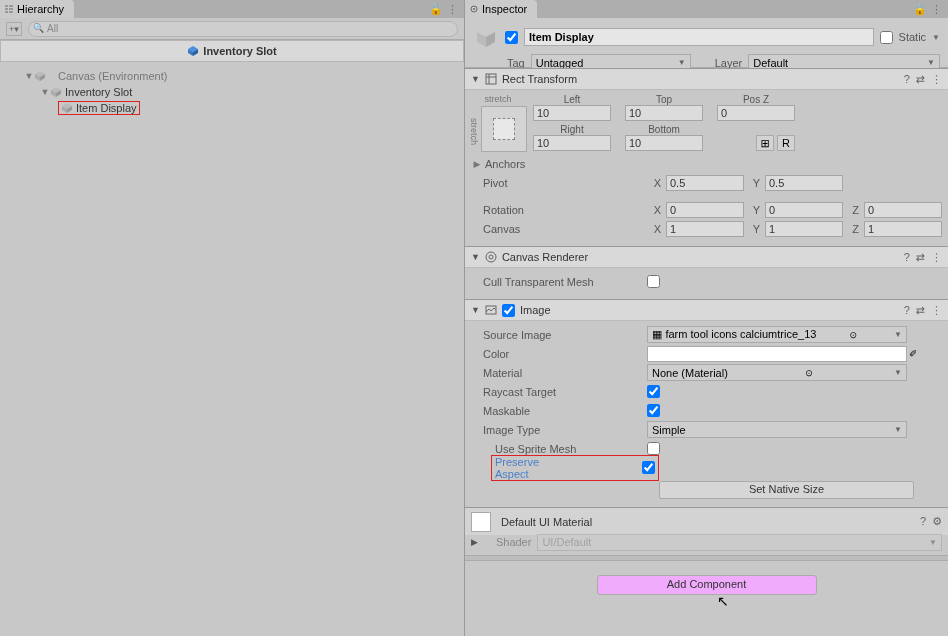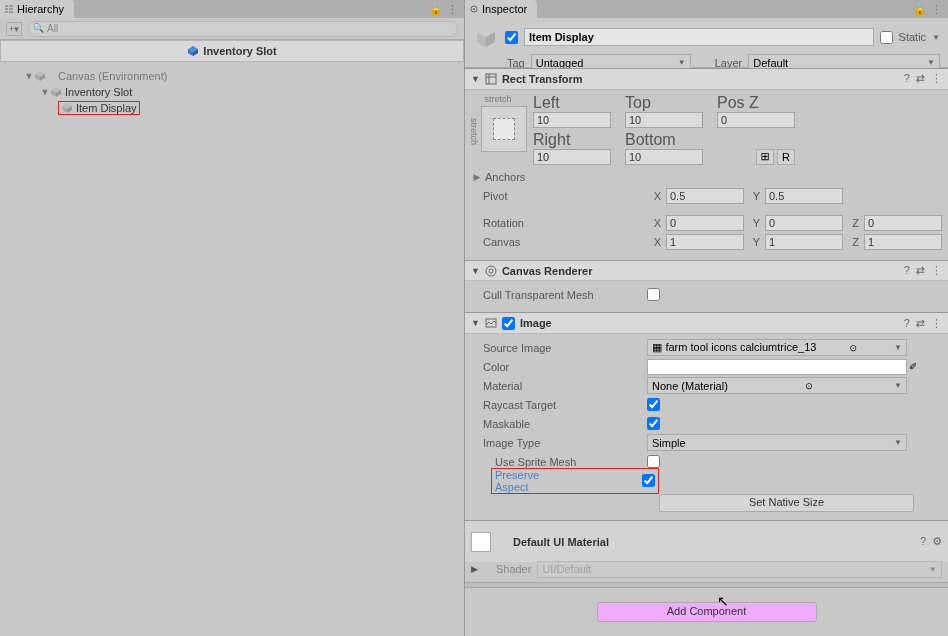--- a/index.html
+++ b/index.html
@@ -33,43 +33,43 @@
 .chk { width:13px; height:13px; }
 .name-field { flex:1; height:18px; background:#e6e6e6; border:1px solid #aaa; padding:0 4px; font-weight:600; }
 .static-lbl { color:#555; }
 .insp-row2 { display:flex; align-items:center; gap:6px; margin-top:4px; padding-left:34px; }
 .lbl { color:#555; }
 .dd { height:17px; background:#cecece; border:1px solid #aaa; padding:0 4px; display:flex; align-items:center; justify-content:space-between; gap:4px; }
 .dd::after { content:"▼"; font-size:8px; color:#666; margin-left:4px; }
 
 .comp-header { height:22px; background:#d9d9d9; border-top:1px solid #999; border-bottom:1px solid #bbb; display:flex; align-items:center; padding:0 6px; gap:5px; position:relative; }
 .comp-arrow { font-size:9px; color:#555; }
-.comp-title { font-weight:700; color:#333; }
+.comp-title { font-weight:400; color:#333; }
 .comp-right { position:absolute; right:6px; display:flex; gap:6px; color:#666; font-size:11px; }
 .comp-body { background:#c8c8c8; padding:4px 6px 8px 6px; }
 .comp-fieldrow { display:flex; align-items:center; height:19px; }
 .comp-fieldrow .fld-label { width:176px; color:#555; padding-left:12px; }
 .num-input { height:16px; width:78px; background:#dcdcdc; border:1px solid #a5a5a5; padding:0 3px; color:#333; }
 .axis-lbl { width:14px; color:#555; text-align:right; margin-right:3px; }
 .xyz-group { display:flex; align-items:center; gap:2px; }
 .anchor-box { width:46px; height:46px; border:1px solid #aaa; background:#d4d4d4; display:flex; align-items:center; justify-content:center; margin:4px 0 4px 30px; }
 .anchor-inner { width:22px; height:22px; border:1px dashed #888; background:#e8e8e8; }
 .rttop { display:flex; }
 .rt-left { width:54px; display:flex; flex-direction:column; align-items:center; }
 .stretch-v { writing-mode:vertical-rl; font-size:9px; color:#777; margin-top:6px; }
 .stretch-h { font-size:9px; color:#777; margin-bottom:2px; text-align:center; }
 .rt-grid { flex:1; }
 .rt-grid .labels { display:flex; gap:14px; padding-left:8px; }
-.rt-grid .labels span { width:78px; color:#555; font-size:16px; }
+.rt-grid .labels span { width:78px; color:#555; font-size:10px;text-align:center; }
 .rt-grid .vals { display:flex; gap:14px; padding-left:8px; margin-bottom:3px; }
 .btn-small { width:18px; height:16px; border:1px solid #aaa; background:#d3d3d3; font-size:9px; display:flex; align-items:center; justify-content:center; }
 .swatch { flex:1; height:16px; background:#fff; border:1px solid #aaa; max-width:260px; }
 .native-btn { height:18px; border:1px solid #aaa; background:#d6d6d6; border-radius:2px; text-align:center; padding-top:1px; color:#333; }
 .redbox-inline { display:inline-flex; align-items:center; gap:8px; border:1px solid #d22; padding:0 3px; }
-.mat-head { display:flex; align-items:center; gap:22px; background:#d3d3d3; height:43px; padding:0 6px; border-top:1px solid #999; }
+.mat-head { display:flex; align-items:center; gap:10px; background:#d3d3d3; height:28px; padding:0 6px; border-top:1px solid #999; }
 .mat-sw { width:20px; height:20px; background:#fff; border:1px solid #aaa; }
 .shader-row { display:flex; align-items:center; height:20px; padding:0 6px 6px 34px; gap:6px; background:#c8c8c8; color:#888;}
 .addcomp { margin:14px auto; width:220px; height:20px; border:1px solid #aaa; background:#f0abfc; border-radius:3px; text-align:center; padding-top:2px; color:#333; }
 .cursor { position:absolute; left:717px; top:593px; font-size:14px; pointer-events:none; }
 svg { display:block; }
 </style>
 </head>
 <body>
 
 <div class="panel-left">

